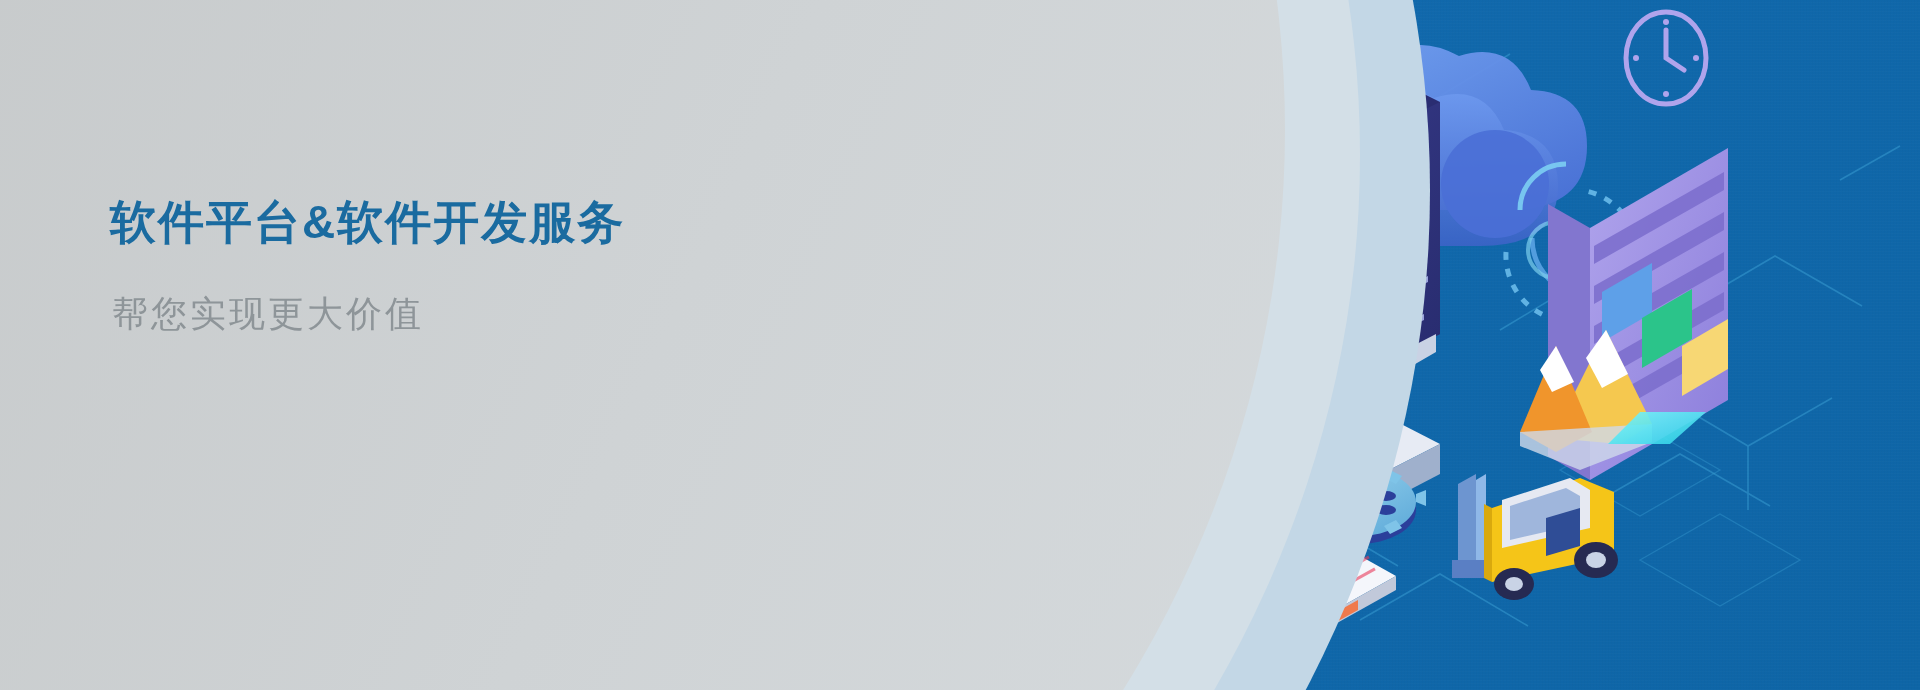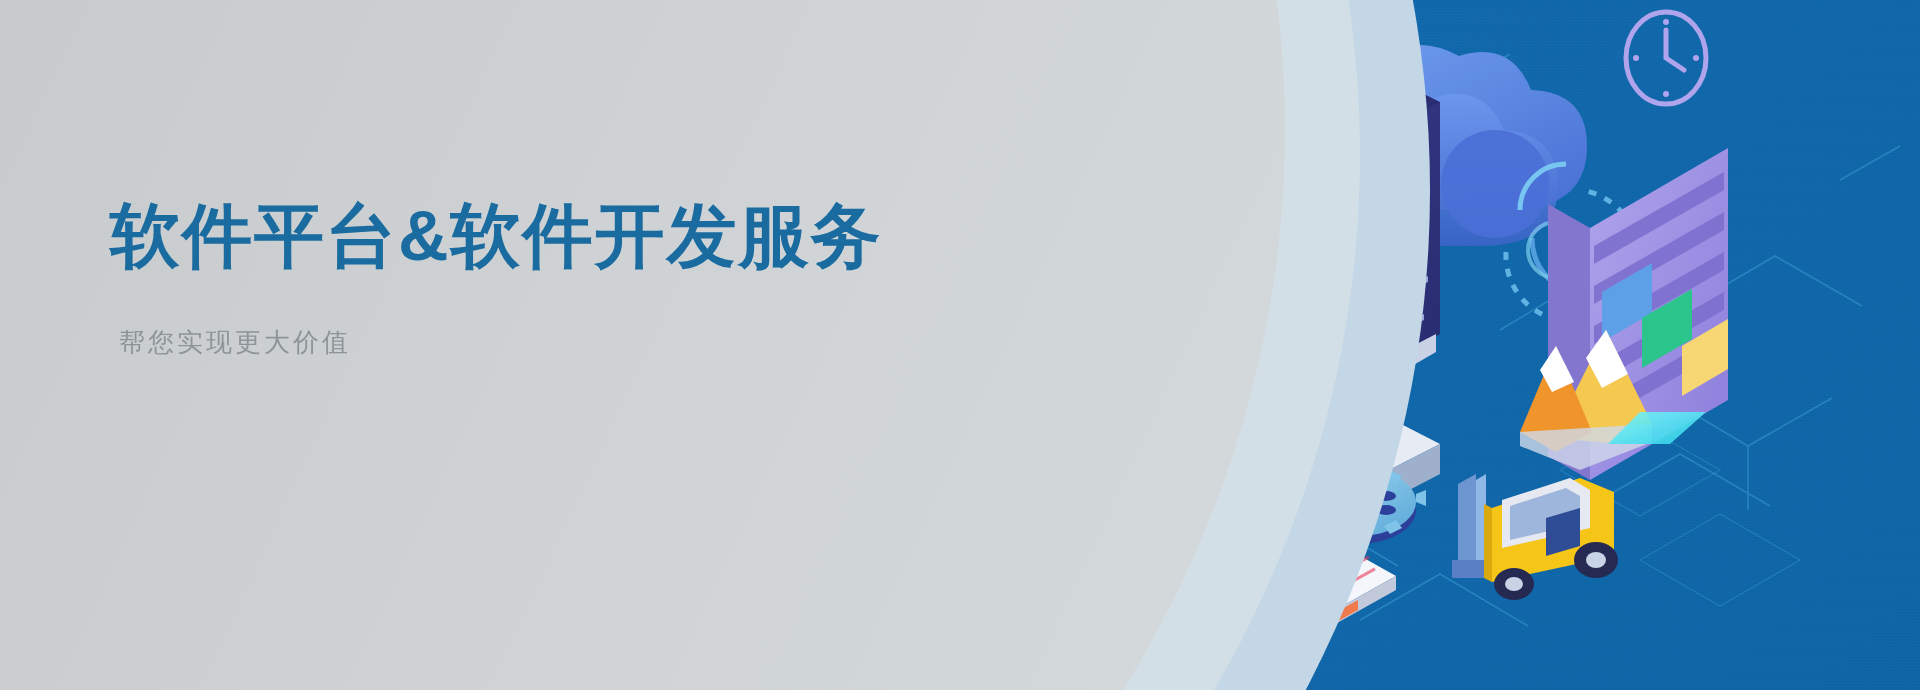--- a/index.html
+++ b/index.html
@@ -50,31 +50,31 @@
 
   
   .copy{
     position:absolute;
     left:110px;
     top:196px;
     width:760px;
   }
   .headline{
     margin:0;
-    font-size:70px;
+    font-size:46px;
     line-height:1.15;
     font-weight:700;
     color:#1a6ba0;
     letter-spacing:2px;
     white-space:nowrap;
   }
   .subline{
-    margin:9px;
+    margin:2px;
     padding-top:40px;
-    font-size:26px;
+    font-size:36px;
     line-height:1.3;
     font-weight:400;
     color:#8e9599;
     letter-spacing:3px;
   }
 
   
   .illus{
     position:absolute;
     left:880px;

